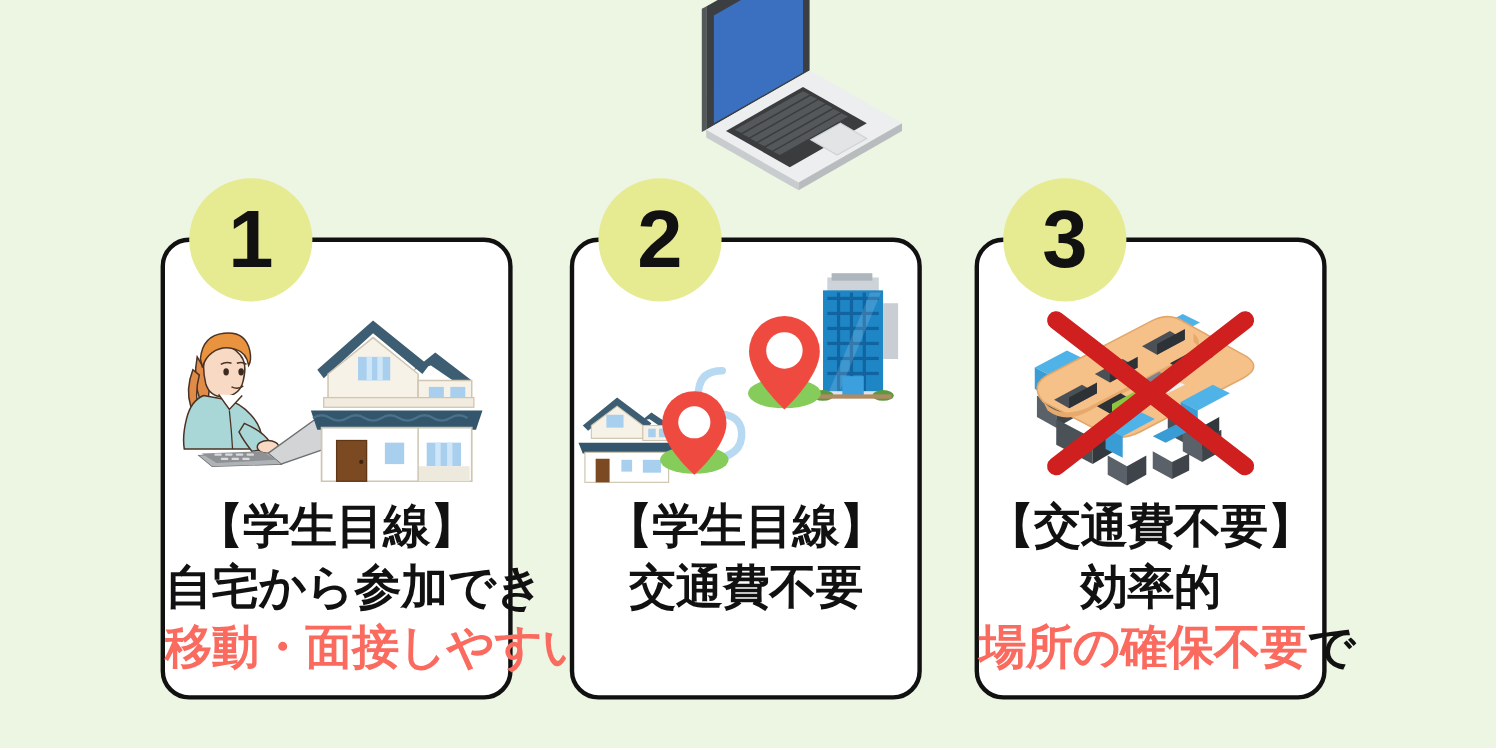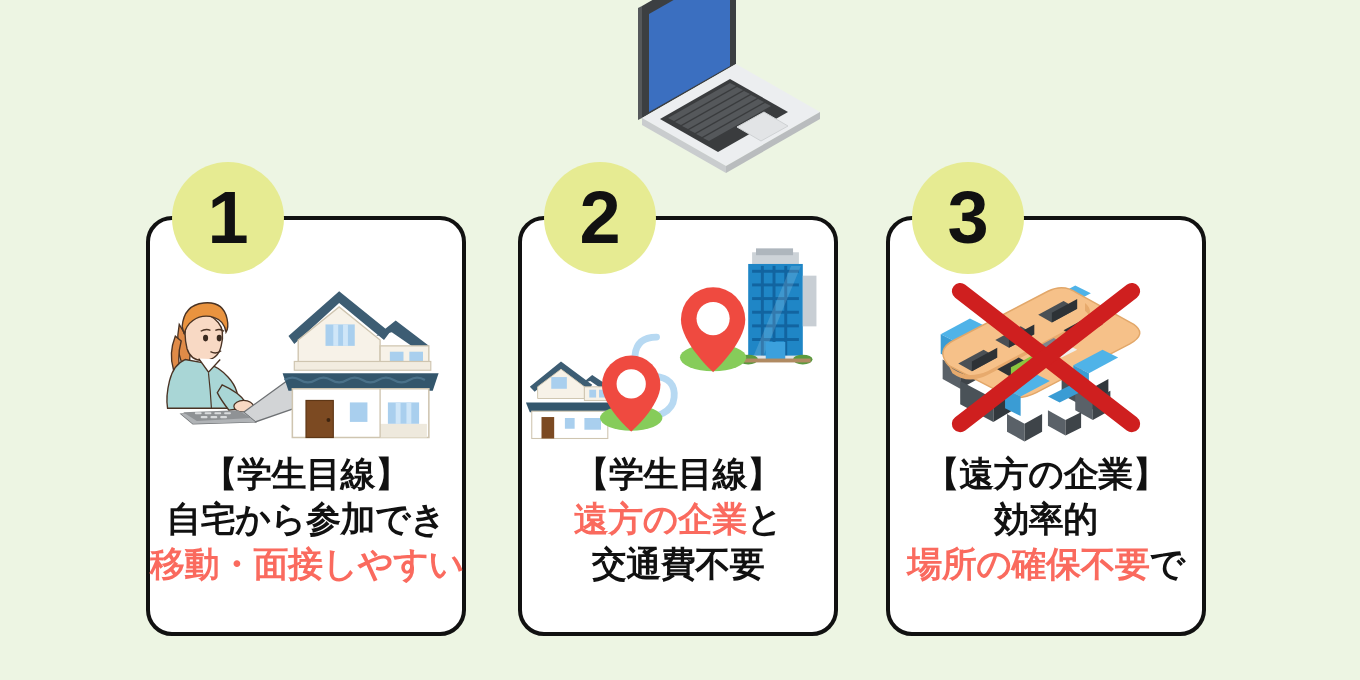--- a/index.html
+++ b/index.html
@@ -72,21 +72,21 @@
     height: 225px;
   }
   .art svg { display: block; width: 100%; height: 100%; }
 
   .caption {
     position: absolute;
     left: 0;
     right: 0;
     top: 232px;
     text-align: center;
-    font-size: 35px;
+    font-size: 43px;
     font-weight: bold;
     line-height: 1.28;
     color: #111111;
     letter-spacing: -0.5px;
   }
   .caption .line { display: block; white-space: nowrap; }
   .red { color: #fa6a5e; }
 </style>
 </head>
 <body>
@@ -271,23 +271,20 @@
         <g>
           <ellipse cx="196" cy="130" rx="34" ry="14" fill="#86cc5a"></ellipse>
           <path d="M196 58 a33 33 0 0 1 33 33 c0 24 -33 54 -33 54 s-33 -30 -33 -54 a33 33 0 0 1 33 -33 z" fill="#ef4a40"></path>
           <circle cx="196" cy="90" r="17" fill="#ffffff"></circle>
         </g>
       </svg>
     </div>
 
     <div class="caption">
       <span class="line">【学生目線】</span>
-      <span class="line">
-        <span class="red">遠方の企業</span><span>と</span>
-      </span>
       <span class="line">交通費不要</span>
     </div>
   </div>
 
   <div class="card card-3">
     <div class="badge">3</div>
 
     <div class="art">
       <svg viewBox="0 0 320 225" xmlns="http://www.w3.org/2000/svg">
         <g>
@@ -366,21 +363,21 @@
 
           <g>
             <line x1="72" y1="62" x2="248" y2="198" stroke="#cf1f1f" stroke-width="17" stroke-linecap="round"></line>
             <line x1="248" y1="62" x2="72" y2="198" stroke="#cf1f1f" stroke-width="17" stroke-linecap="round"></line>
           </g>
         </g>
       </svg>
     </div>
 
     <div class="caption">
-      <span class="line">【遠方の企業】</span>
+      <span class="line">【交通費不要】</span>
       <span class="line">効率的</span>
       <span class="line">
         <span class="red">場所の確保不要</span><span>で</span>
       </span>
     </div>
   </div>
 
 </div>
 
 </body></html>

